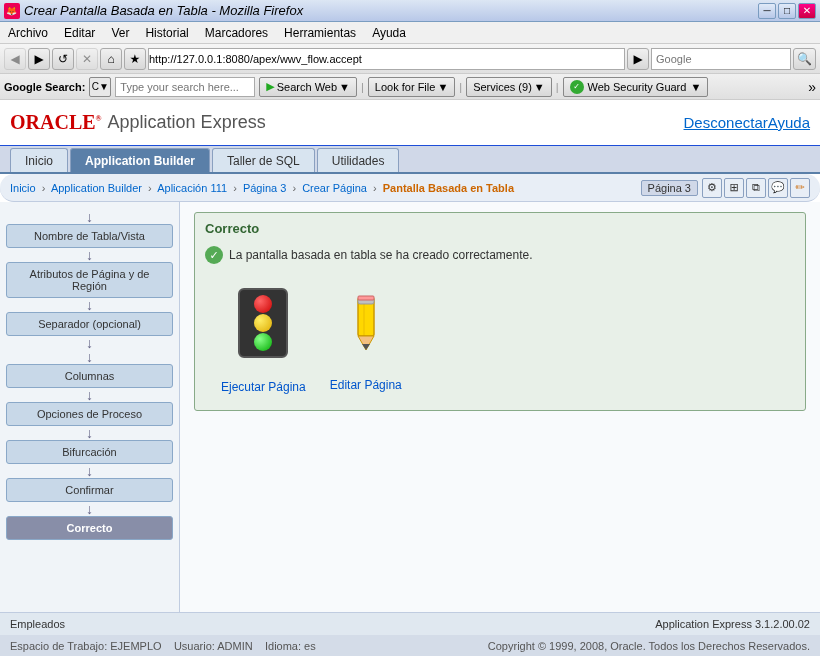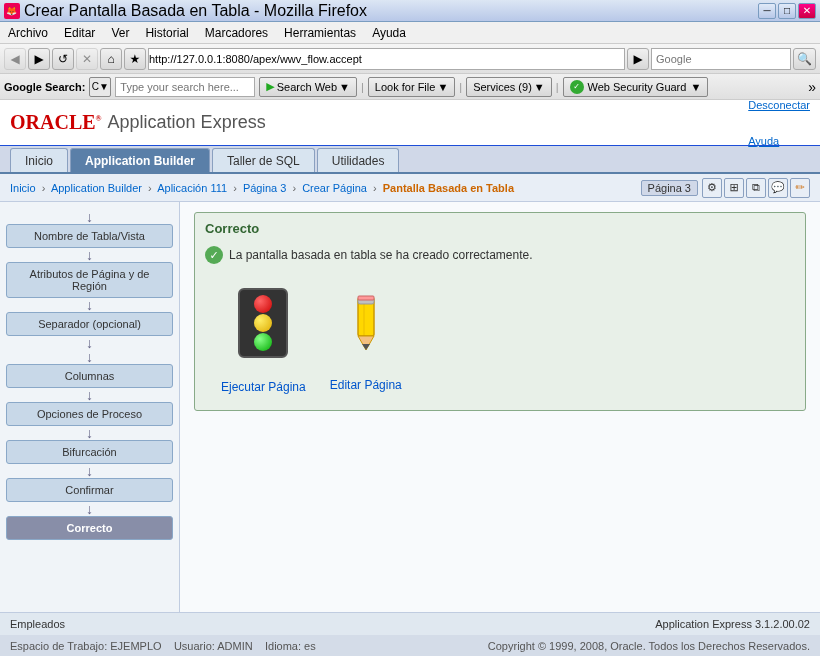--- a/index.html
+++ b/index.html
@@ -10,21 +10,21 @@
       background: linear-gradient(to bottom, #dce6f4, #b8c8e8);
       height: 22px;
       display: flex;
       align-items: center;
       justify-content: space-between;
       padding: 0 4px;
       border-bottom: 1px solid #7a9cc0;
     }
     .title-bar-left { display: flex; align-items: center; gap: 4px; }
     .title-bar-icon { width: 16px; height: 16px; background: #e05; border-radius: 2px; font-size: 9px; color: #fff; display: flex; align-items: center; justify-content: center; }
-    .title-bar-text { font-size: 16px; color: #000; }
+    .title-bar-text { font-size: 13px; color: #000; font-style: italic; }
     .title-bar-buttons { display: flex; gap: 2px; }
     .tb-btn { width: 18px; height: 16px; border: 1px solid #7a9cc0; border-radius: 2px; font-size: 10px; display: flex; align-items: center; justify-content: center; cursor: pointer; background: linear-gradient(to bottom, #e0eaf8, #b8c8e8); }
 
     
     .menu-bar {
       background: #f0f0f0;
       height: 22px;
       display: flex;
       align-items: center;
       padding: 0 4px;
@@ -74,21 +74,21 @@
       display: flex;
       align-items: center;
       justify-content: space-between;
       padding: 10px 10px;
       border-bottom: 1px solid #1d4ed8;
     }
     .oracle-logo { display: flex; align-items: center; gap: 6px; }
     .oracle-text { color: #cc0000; font-size: 20px; font-weight: bold; font-family: serif; }
     .oracle-tm { font-size: 8px; color: #cc0000; vertical-align: super; }
     .apex-title { font-size: 18px; color: #555; }
-    .header-links { font-size: 11px; color: #666; display: flex; gap: 24px; flex-direction: column; }
+    .header-links { font-size: 15px; color: #666; display: flex; gap: 0; }
     .header-link { color: #0066cc; cursor: pointer; text-decoration: underline; }
 
     
     .tab-bar {
       background: #d0d8e8;
       height: 28px;
       display: flex;
       align-items: flex-end;
       padding: 0 10px;
       border-bottom: 2px solid #5a7fa8;
@@ -98,20 +98,21 @@
 
     
     .breadcrumb-bar {
       background: #e8eef6;
       height: 28px;
       display: flex;
       align-items: center;
       padding: 0 10px;
       border-bottom: 1px solid #c0cce0;
       justify-content: space-between;
+      border-radius: 14px;
     }
     .breadcrumb { font-size: 11px; color: #333; }
     .bc-link { color: #0066cc; cursor: pointer; }
     .bc-active { color: #cc6600; font-weight: bold; }
     .bc-sep { color: #666; margin: 0 3px; }
     .page-info { display: flex; align-items: center; gap: 4px; font-size: 11px; color: #333; }
     .page-badge { background: #d0d8e8; border: 1px solid #8aa0c0; padding: 1px 6px; border-radius: 2px; font-size: 11px; }
     .page-icons { display: flex; gap: 2px; }
     .page-icon-btn { width: 20px; height: 20px; border: 1px solid #8aa0c0; background: #e8eef6; cursor: pointer; display: flex; align-items: center; justify-content: center; font-size: 11px; border-radius: 2px; }
 

